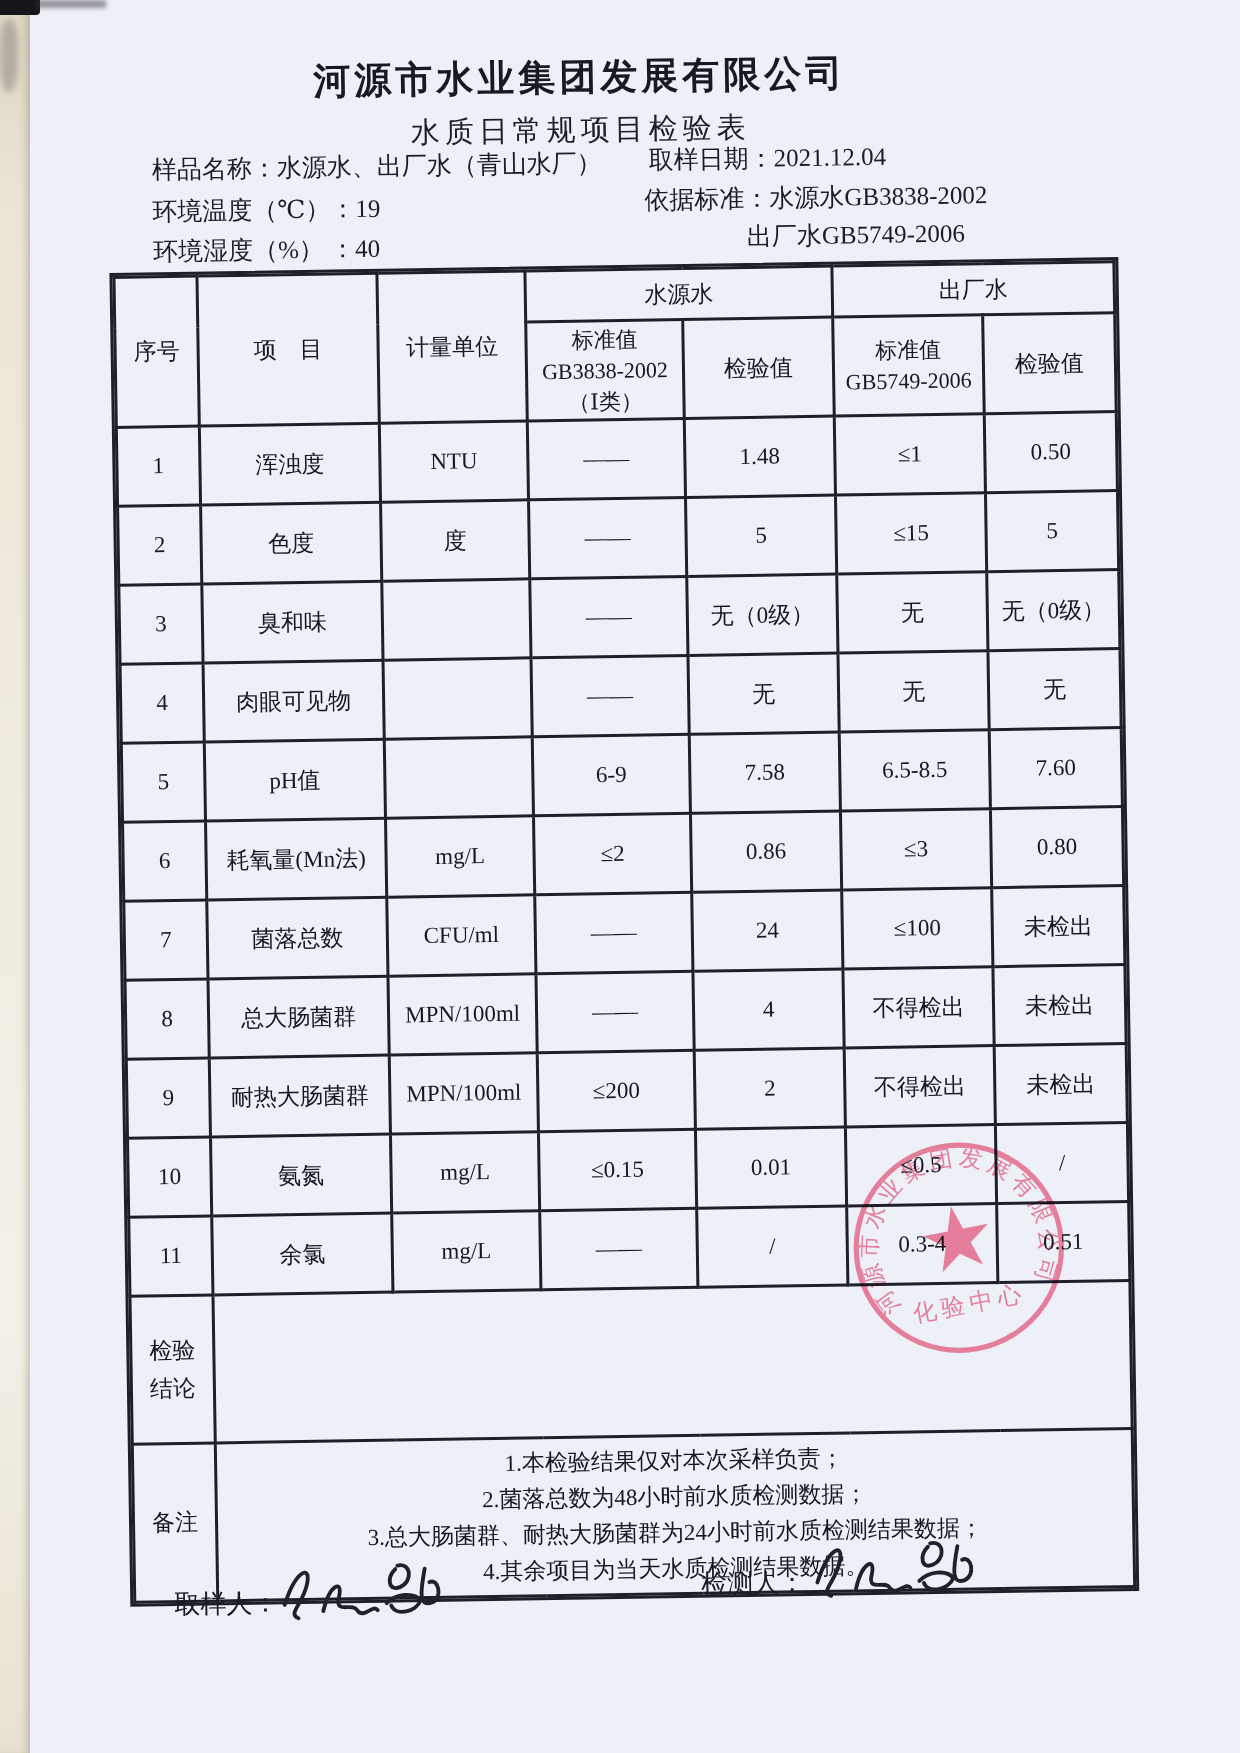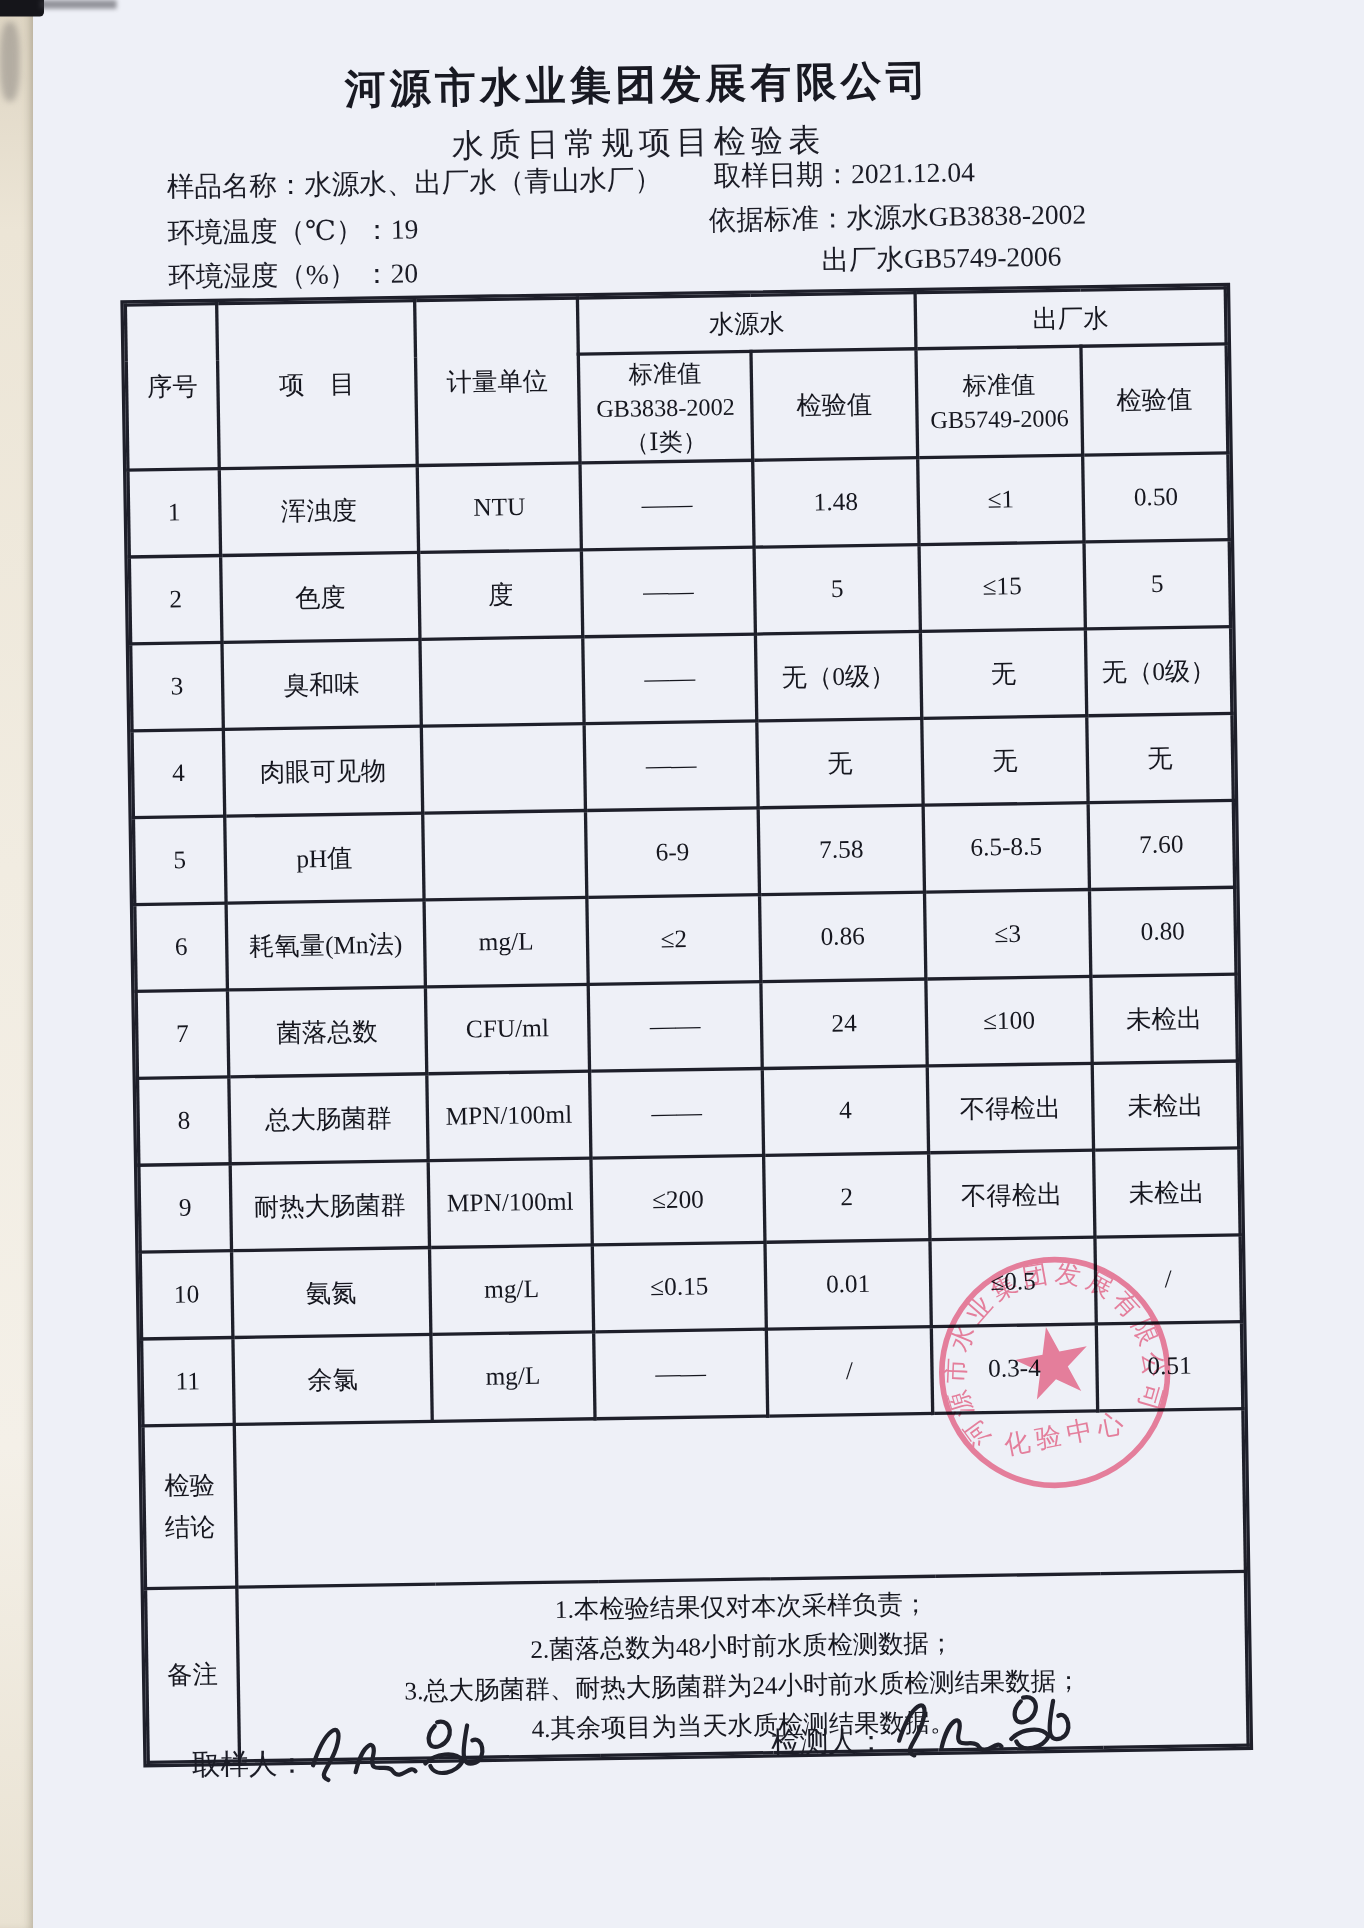--- a/index.html
+++ b/index.html
@@ -85,21 +85,21 @@
   <div class="meta" style="left:660px;top:144px">
     <span>取样日期：</span><span>2021.12.04</span>
   </div>
   <div class="meta" style="left:163px;top:188px">
     <span>环境温度（℃）：</span><span>19</span>
   </div>
   <div class="meta" style="left:655px;top:184px">
     <span>依据标准：</span><span>水源水GB3838-2002</span>
   </div>
   <div class="meta" style="left:163px;top:228px">
-    <span>环境湿度（%） ：</span><span>20</span>
+    <span>环境湿度（%） ：</span><span>40</span>
   </div>
   <div class="meta" style="left:757px;top:222px">
     <span>出厂水GB5749-2006</span>
   </div>
 
   <table class="report">
     <colgroup>
       <col style="width:83px">
         <col style="width:180px">
         <col style="width:148px">

